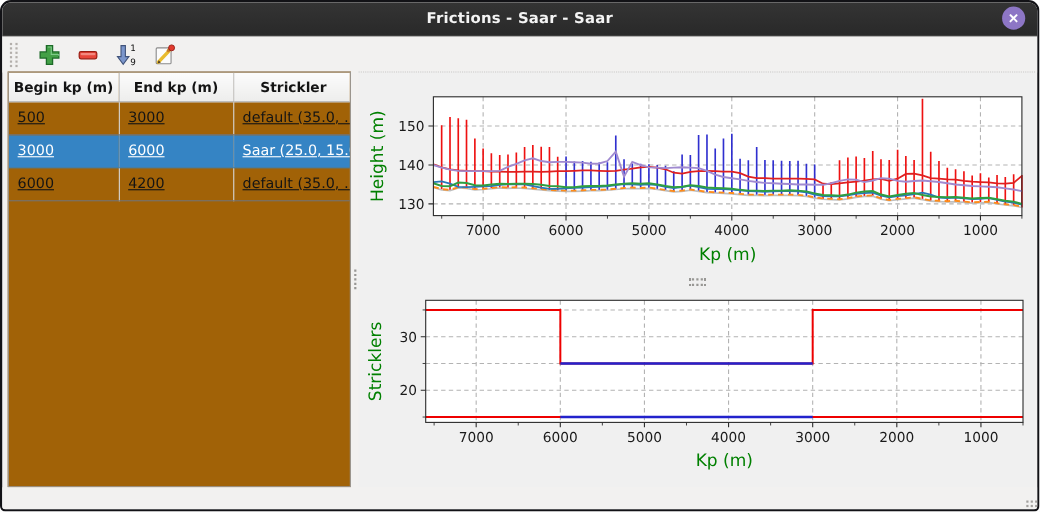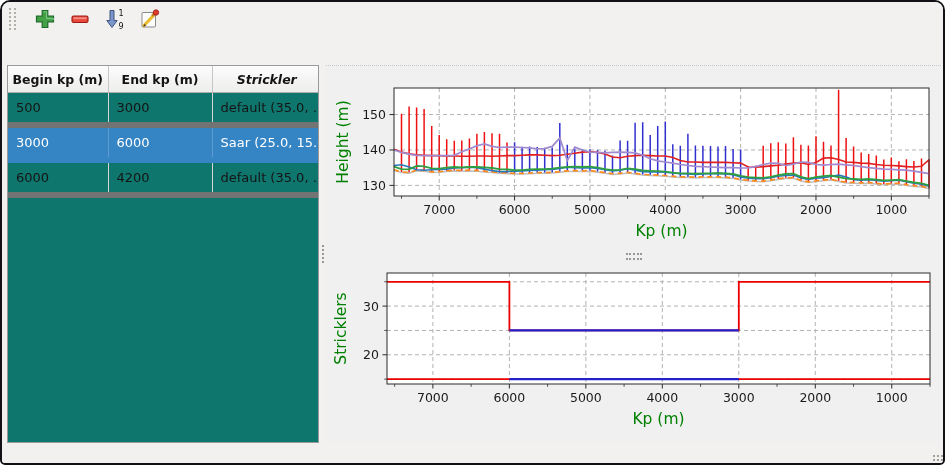--- a/index.html
+++ b/index.html
@@ -12,46 +12,52 @@
   .close-btn{position:absolute;right:11px;top:4px;width:21px;height:21px;border-radius:50%;
              background:#8d76c5;color:#fff;font-size:12px;font-weight:bold;display:flex;
              align-items:center;justify-content:center;border:none;cursor:pointer;padding:0;}
   
   .toolbar{height:33px;display:flex;align-items:center;padding-left:7px;gap:9px;background:#f2f1f0;}
   .tb-handle{width:3px;height:22px;border-left:2px dotted #b3afab;border-right:2px dotted #b3afab;margin-right:7px;}
   .tb-btn{width:26px;height:26px;display:flex;align-items:center;justify-content:center;
           background:transparent;border:none;padding:0;cursor:pointer;}
   
   .content{position:absolute;top:63px;left:0;right:0;bottom:20px;display:flex;}
-  .table-panel{width:313px;margin-left:5px;background:#0f766e;border:1px solid #9a9a9a;overflow:hidden;}
+  .table-panel{width:313px;margin-left:5px;background:#a16207;border:1px solid #9a9a9a;overflow:hidden;}
   table{border-collapse:collapse;width:100%;table-layout:fixed;font-size:13px;color:#141414;}
   th{height:24px;font-weight:bold;background:linear-gradient(#fcfcfc,#ededec);
      border-right:1px solid #c6c6c6;border-bottom:1px solid #aeaeae;text-align:center;font-size:12.5px;}
-  th:last-child{border-right:none;font-style:italic;}
-  td{height:29px;padding:0 8px;border-right:1px solid #d6d6d6;border-bottom:6px solid #737373;
-     white-space:nowrap;overflow:hidden;}
+  th:last-child{border-right:none;}
+  td{height:29px;padding:0 8px;border-right:1px solid #d6d6d6;border-bottom:1px solid #737373;
+     white-space:nowrap;overflow:hidden;text-decoration:underline;}
   td:last-child{border-right:none;}
   tr.sel td{background:#3584c4;color:#ffffff;border-right-color:#5f9bce;border-bottom-color:#3584c4;}
   .vsplitter{width:7px;display:flex;align-items:center;justify-content:center;}
   .vsplit-dots{height:18px;width:0;border-left:2px dotted #989794;}
   .charts{flex:1;background:#f0f0f0;border-top:1px dotted #c9c8c6;margin-right:2px;display:flex;flex-direction:column;}
   .hsplitter{height:8px;display:flex;align-items:center;justify-content:center;background:#f0f0f0;}
   .hsplit-dots{width:16px;height:3px;border-top:2px dotted #989794;border-bottom:2px dotted #989794;}
   svg text.tick{font-family:"DejaVu Sans",sans-serif;font-size:12.5px;fill:#1a1a1a;}
   svg text.axlabel{font-family:"DejaVu Sans",sans-serif;font-size:15.5px;}
   
   .statusbar{position:absolute;bottom:0;left:0;right:0;height:20px;background:#f2f1f0;}
   .grip{position:absolute;right:8px;bottom:6px;width:2px;height:2px;background:#a2a09d;
         box-shadow:4px 0 #a2a09d,8px 0 #a2a09d,12px 0 #a2a09d,0 4px #a2a09d,4px 4px #a2a09d,8px 4px #a2a09d,12px 4px #a2a09d;}
 </style>
 </head>
 <body>
 
 <div class="window">
 
+  <div class="titlebar">
+    <span class="title">Frictions - Saar - Saar</span>
+    <button class="close-btn">
+      <span>✕</span>
+    </button>
+  </div>
 
   <div class="toolbar">
     <div class="tb-handle"></div>
 
     <button class="tb-btn" title="">
       <svg width="24" height="24" viewBox="0 0 24 24">
         <path d="M9.2 3.5h5.6v5.7h5.7v5.6h-5.7v5.7H9.2v-5.7H3.5V9.2h5.7z" fill="#43a047" stroke="#1d6b28" stroke-width="1.2"></path>
         <path d="M10.4 4.7h3.2v6.9h6.9v1.4" fill="none" stroke="#8fd49a" stroke-width="1" opacity="0.8"></path>
       </svg>
     </button>

